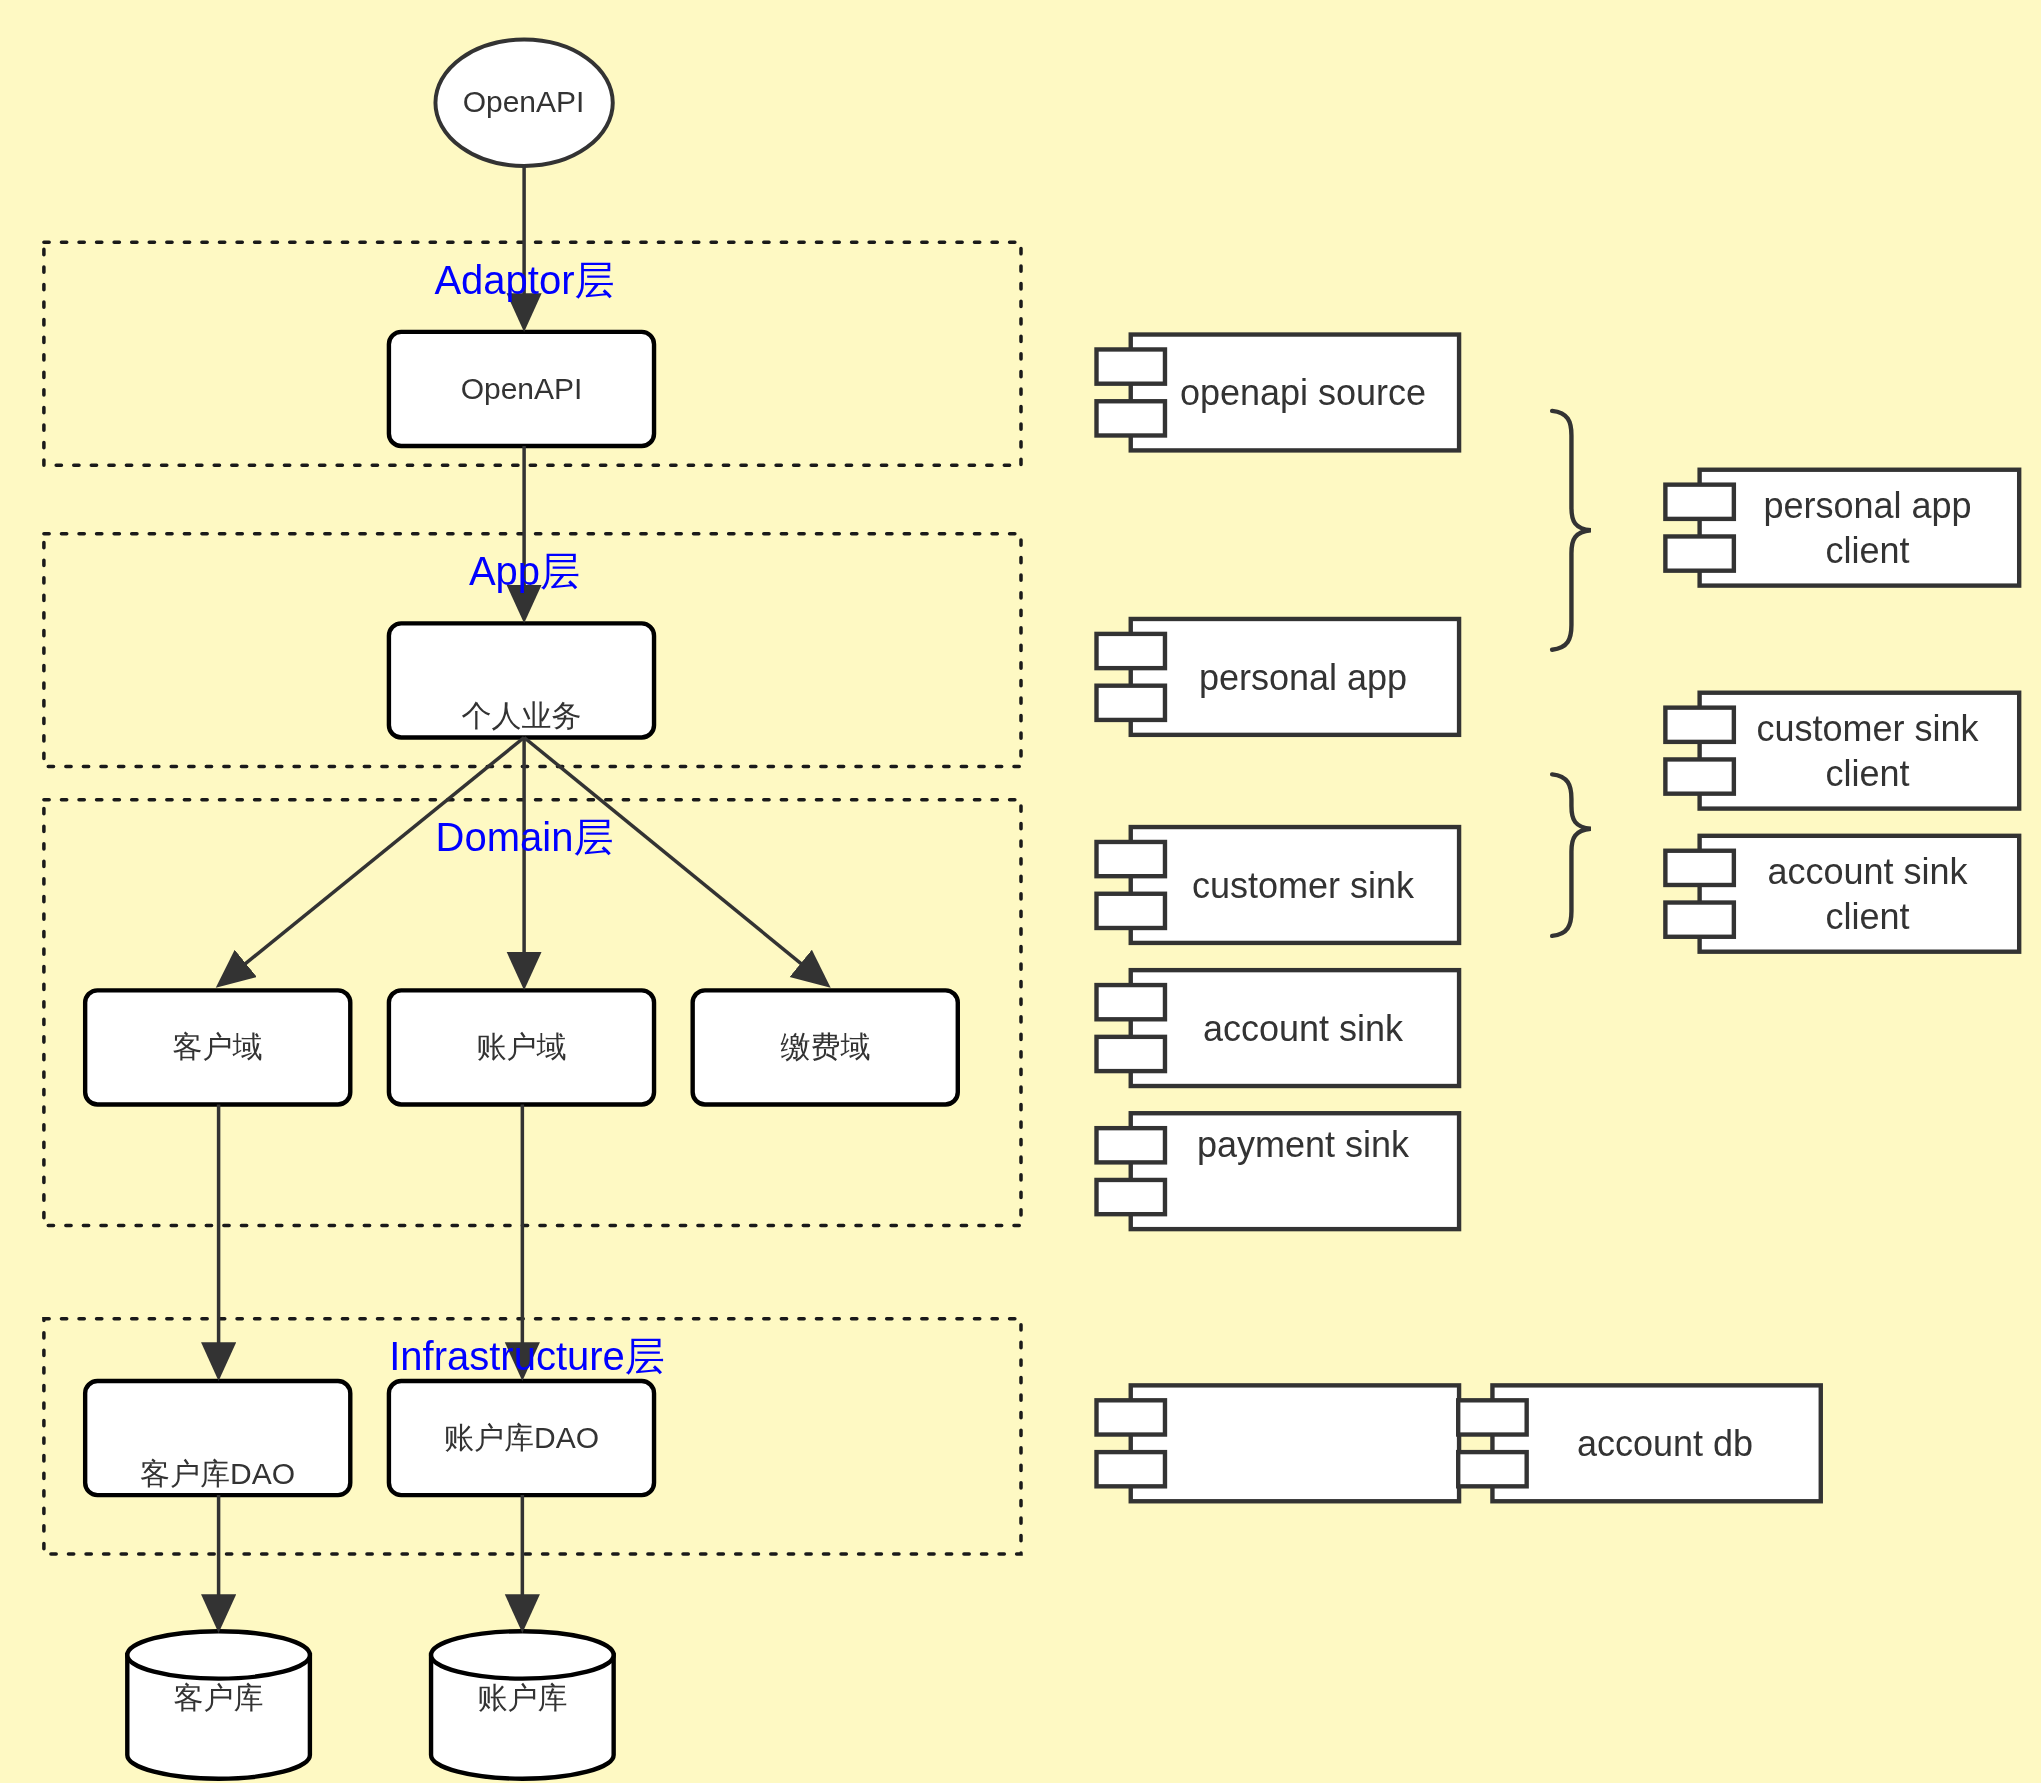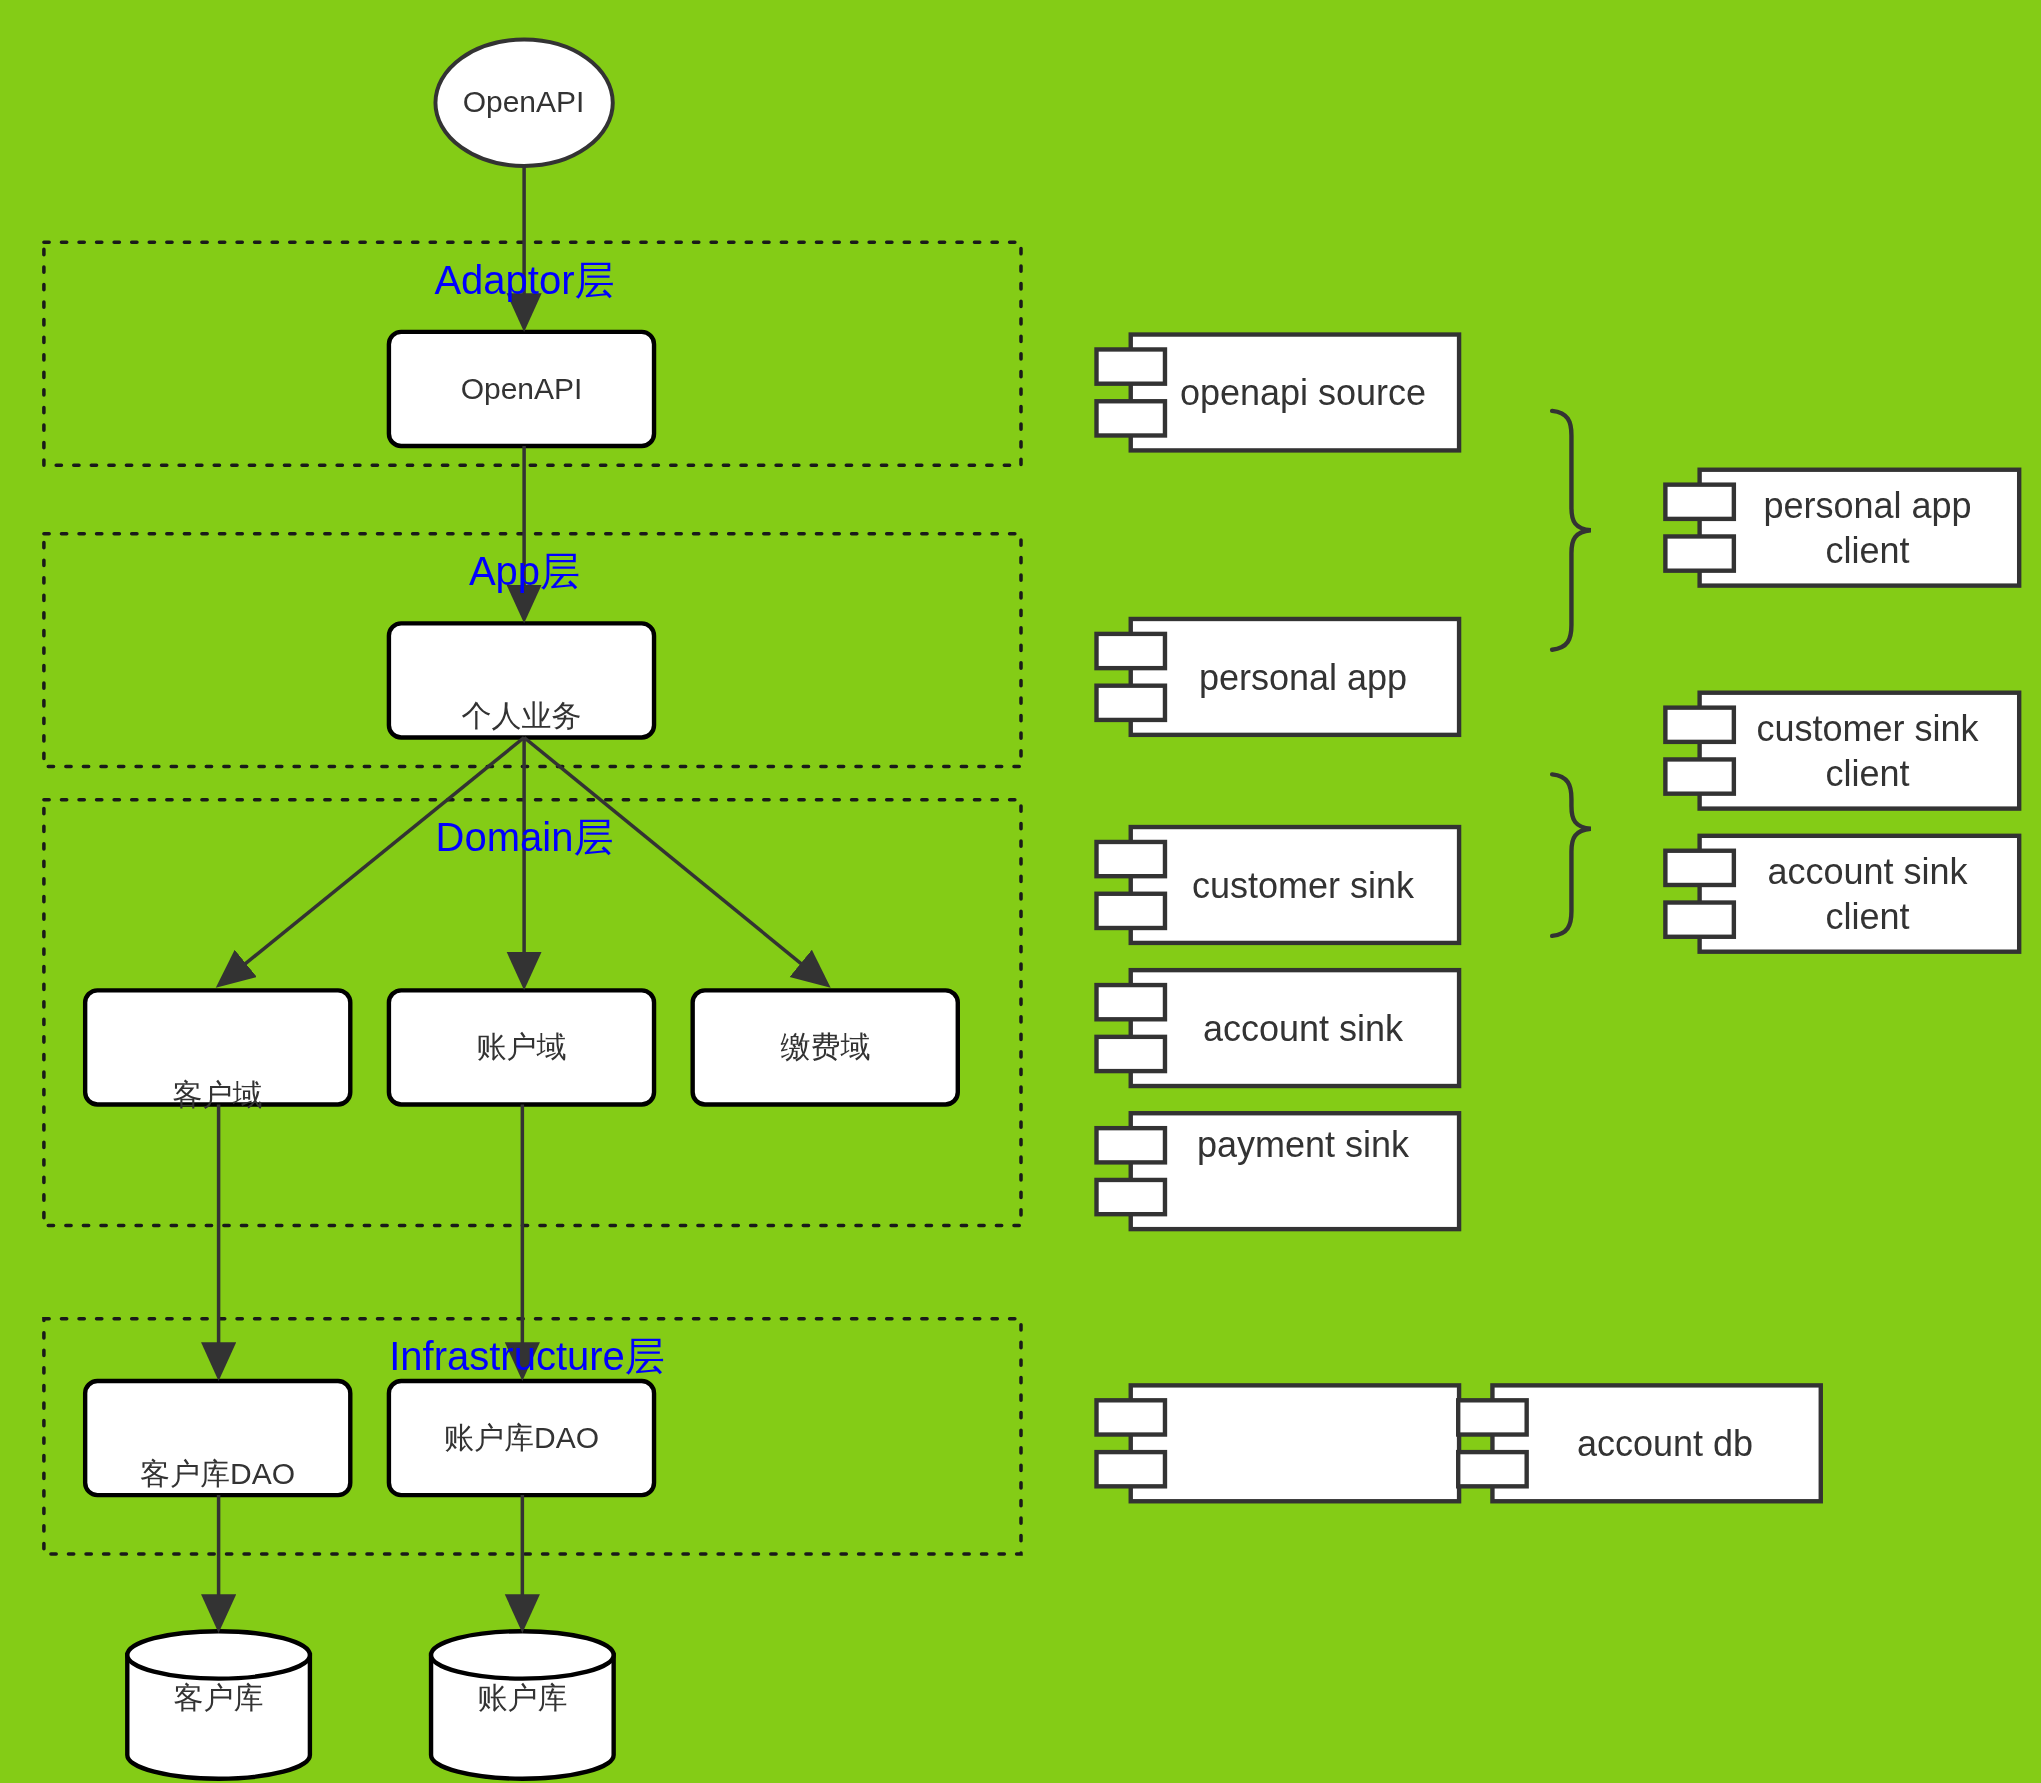--- a/index.html
+++ b/index.html
@@ -5,21 +5,21 @@
 <style>
   html, body {
     margin: 0;
     padding: 0;
     background: #ffffff;
   }
   #canvas {
     position: relative;
     width: 2042px;
     height: 1784px;
-    background: #84cc16;
+    background: #fef9c3;
     font-family: "Liberation Sans", "DejaVu Sans", sans-serif;
     overflow: hidden;
   }
   svg.layer {
     position: absolute;
     top: 0;
     left: 0;
     width: 2042px;
     height: 1784px;
     pointer-events: none;
@@ -183,21 +183,21 @@
 
   <div class="node-label" style="left:435px; top:72px; width:177px; height:61px;">OpenAPI</div>
 
   <div class="layer-title" style="left:406px; top:253px; width:237px;">Adaptor层</div>
   <div class="layer-title" style="left:406px; top:544px; width:237px;">App层</div>
   <div class="layer-title" style="left:406px; top:810px; width:237px;">Domain层</div>
   <div class="layer-title" style="left:369px; top:1329px; width:316px;">Infrastructure层</div>
 
   <div class="node-label" style="left:389px; top:332px; width:265px; height:114px;">OpenAPI</div>
   <div class="node-label" style="left:389px; top:623px; width:265px; height:114px;margin-top:36px;">个人业务</div>
-  <div class="node-label" style="left:85px; top:990px; width:265px; height:114px;margin-top:48px;">客户域</div>
+  <div class="node-label" style="left:85px; top:990px; width:265px; height:114px;">客户域</div>
   <div class="node-label" style="left:693px; top:990px; width:265px; height:114px;">缴费域</div>
   <div class="node-label" style="left:389px; top:990px; width:265px; height:114px;">账户域</div>
   <div class="node-label" style="left:85px; top:1417px; width:265px; height:114px;">客户库DAO</div>
   <div class="node-label" style="left:389px; top:1381px; width:265px; height:114px;">账户库DAO</div>
   <div class="node-label" style="left:127px; top:1668px; width:183px; height:61px;">客户库</div>
   <div class="node-label" style="left:431px; top:1668px; width:183px; height:61px;">账户库</div>
 
   <div class="cmp-label" style="left:1167px; top:334px; width:272px; height:116px;">openapi source</div>
   <div class="cmp-label" style="left:1167px; top:619px; width:272px; height:116px;">personal app</div>
   <div class="cmp-label" style="left:1167px; top:827px; width:272px; height:116px;">customer sink</div>

